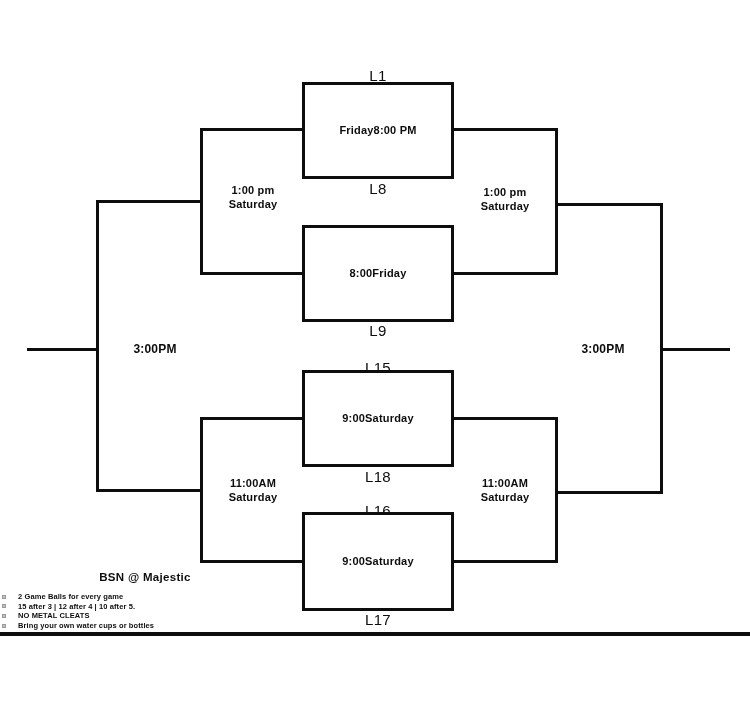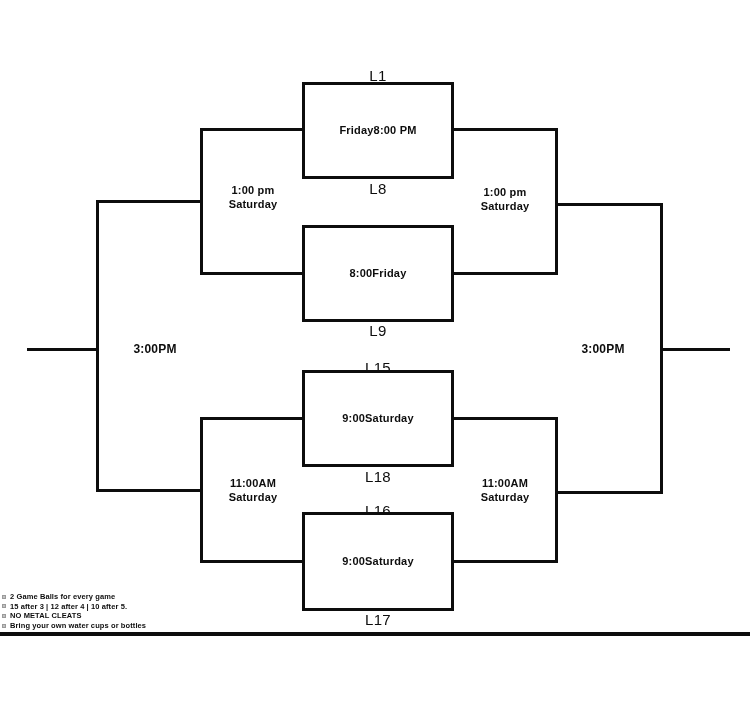--- a/index.html
+++ b/index.html
@@ -29,21 +29,21 @@
     font-weight:700;font-size:12px;letter-spacing:.2px;
   }
   .footer-title{
     position:absolute;left:45px;top:571px;width:200px;text-align:center;
     font-weight:700;font-size:11.5px;letter-spacing:.3px;
   }
   .rules-col{position:absolute;top:592px;}
   .rules-col.left{left:2px;width:145px;}
   .rules-col.right{left:147px;width:180px;}
   .rule{
-    display:flex;align-items:center;gap:4px;
+    display:flex;align-items:center;gap:12px;
     font-weight:700;font-size:7.5px;line-height:9.6px;letter-spacing:.1px;white-space:nowrap;
   }
   .bullet{
     display:inline-block;width:4px;height:4px;flex:0 0 4px;
     background:#c2c2c2;border:1px solid #9a9a9a;box-sizing:border-box;
   }
   .bottom-rule{position:absolute;left:0;top:632px;width:750px;height:4px;background:#0d0d0d;}
 </style>
 </head>
 <body>
@@ -113,20 +113,21 @@
     <div>Saturday</div>
   </div>
   <div class="side-label" style="left:453px;top:477px;">
     <div>11:00AM</div>
     <div>Saturday</div>
   </div>
 
   <div class="final-label" style="left:105px;top:342px;">3:00PM</div>
   <div class="final-label" style="left:553px;top:342px;">3:00PM</div>
 
+  <div class="footer-title">BSN @ Majestic</div>
 
   <div class="rules-col left">
     <div class="rule">
         <span class="bullet"></span>
         <span>2 Game Balls for every game</span>
       </div>
     <div class="rule">
         <span class="bullet"></span>
         <span>15 after 3 | 12 after 4 | 10 after 5.</span>
       </div>

